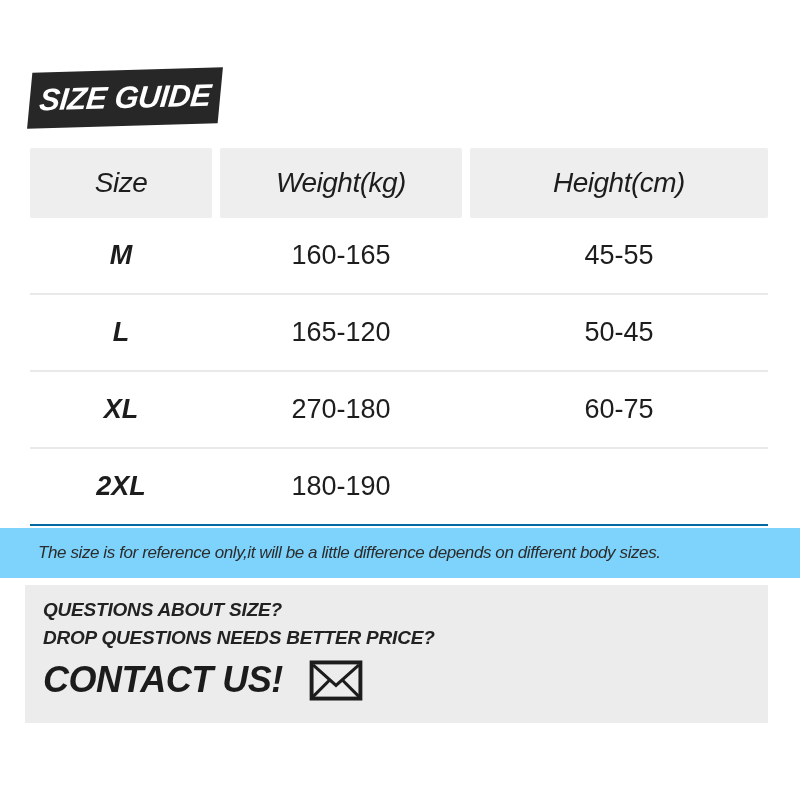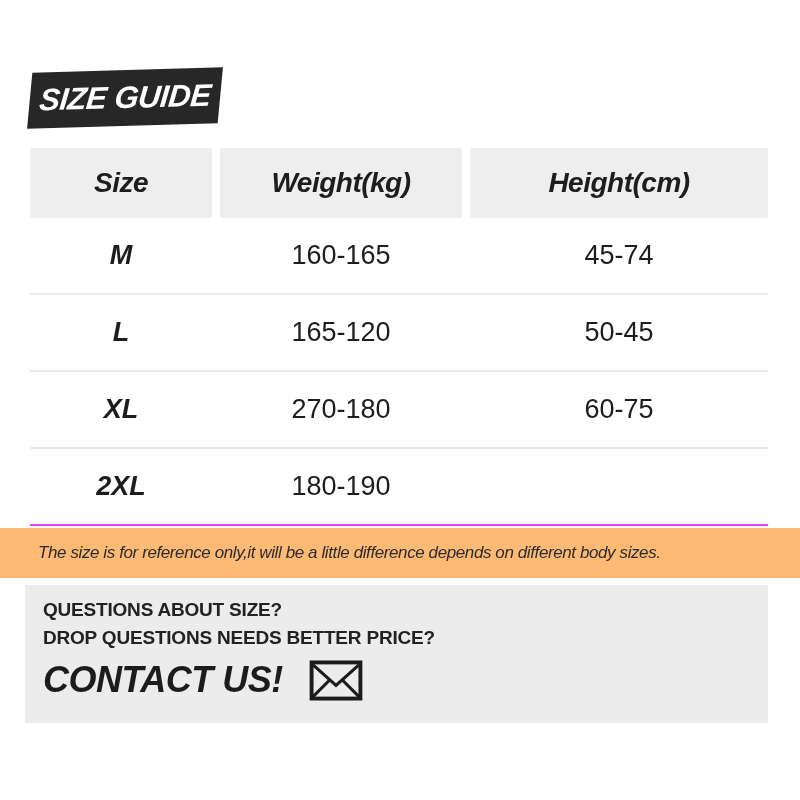--- a/index.html
+++ b/index.html
@@ -47,46 +47,46 @@
   .t-row {
     display: grid;
     grid-template-columns: 182px 242px 298px;
     column-gap: 8px;
   }
   .t-head { height: 70px; }
   .t-head .cell {
     background: #eeeeee;
     border-radius: 2px;
     font-size: 28px;
-    font-weight: bold;
+    font-weight: normal;
     font-style: italic;
     letter-spacing: -0.5px;
   }
   .t-body { height: 77px; border-bottom: 2px solid #e9e9e9; }
-  .t-body:last-of-type { border-bottom: 2px solid #d946ef; }
+  .t-body:last-of-type { border-bottom: 2px solid #0369a1; }
   .cell {
     display: flex;
     align-items: center;
     justify-content: center;
     font-size: 27px;
     color: #1d1d1d;
   }
   .cell.size-col {
     font-weight: bold;
     font-style: italic;
   }
 
   
   .note-bar {
     position: absolute;
     left: 0;
     top: 528px;
     width: 800px;
     height: 50px;
-    background: #fdba74;
+    background: #7dd3fc;
     display: flex;
     align-items: center;
     padding-left: 38px;
   }
   .note-bar span {
     font-style: italic;
     font-size: 17px;
     letter-spacing: -0.4px;
     color: #2c2c2c;
   }
@@ -97,20 +97,21 @@
     left: 25px;
     top: 585px;
     width: 743px;
     height: 138px;
     background: #ececec;
     padding: 11px 0 0 18px;
   }
   .footer-q {
     font-size: 19px;
     font-weight: bold;
+    font-style: italic;
     letter-spacing: -0.2px;
     line-height: 28px;
     color: #222222;
     white-space: nowrap;
   }
   .cta-row {
     margin-top: 7px;
     display: flex;
     align-items: center;
     gap: 26px;
@@ -137,21 +138,21 @@
   <div class="size-table">
     <div class="t-row t-head">
       <div class="cell">Size</div>
       <div class="cell">Weight(kg)</div>
       <div class="cell">Height(cm)</div>
     </div>
 
     <div class="t-row t-body">
       <div class="cell size-col">M</div>
       <div class="cell">160-165</div>
-      <div class="cell">45-74</div>
+      <div class="cell">45-55</div>
     </div>
     <div class="t-row t-body">
       <div class="cell size-col">L</div>
       <div class="cell">165-120</div>
       <div class="cell">50-45</div>
     </div>
     <div class="t-row t-body">
       <div class="cell size-col">XL</div>
       <div class="cell">270-180</div>
       <div class="cell">60-75</div>

